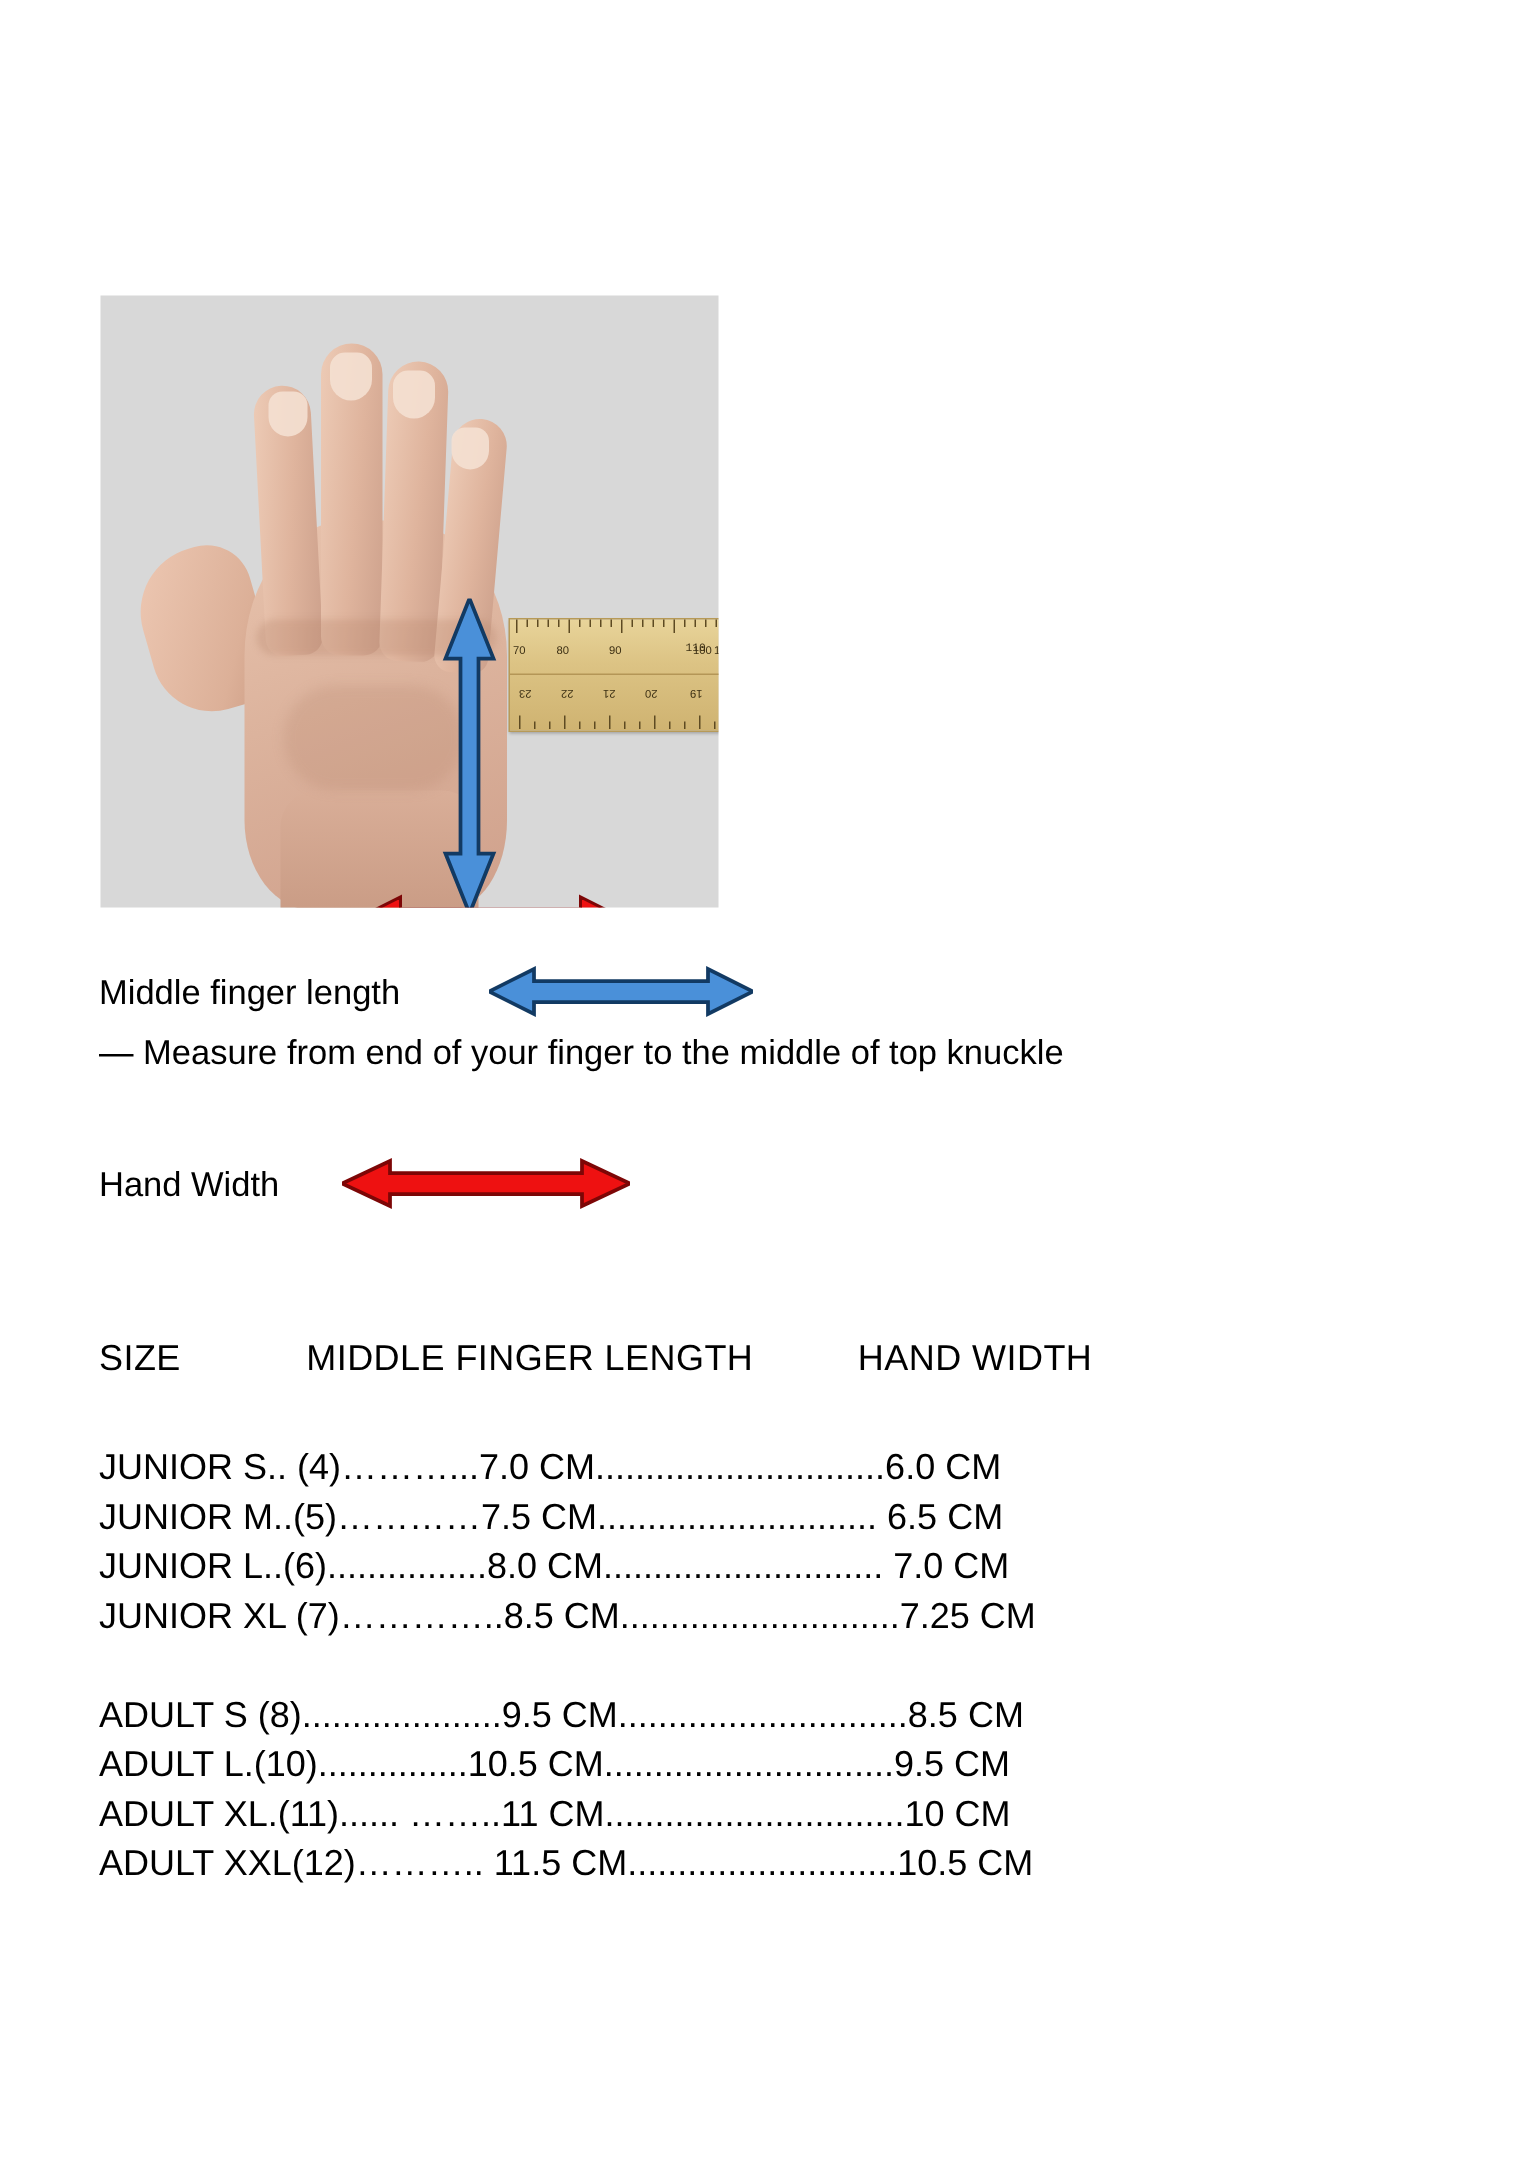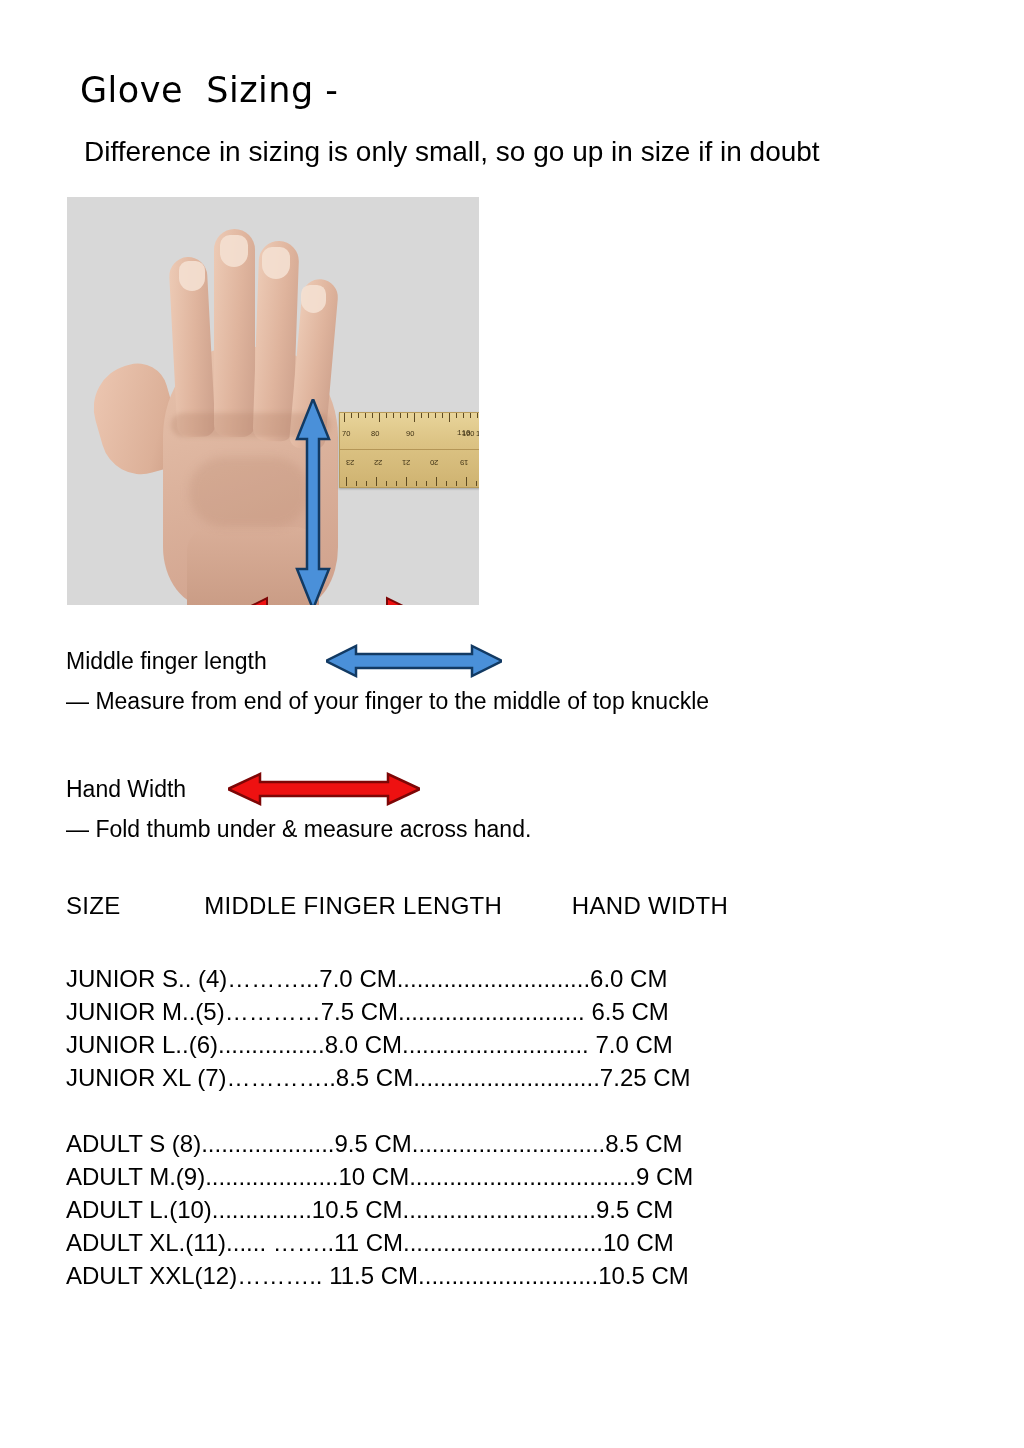--- a/index.html
+++ b/index.html
@@ -220,22 +220,20 @@
   }
   .rows .spacer {
     height: 33px;
   }
 </style>
 </head>
 <body>
 
 <div class="page">
 
-  <div class="title">Glove  Sizing -</div>
-  <div class="subtitle">Difference in sizing is only small, so go up in size if in doubt</div>
 
   <div class="photo">
 
     <div class="thumb"></div>
     <div class="palm"></div>
     <div class="wrist"></div>
 
     <div class="finger f1"></div>
     <div class="finger f2"></div>
     <div class="finger f3"></div>
@@ -319,30 +317,28 @@
   <div class="legend lg-finger-label">Middle finger length</div>
   <svg class="arrow-legend-blue" viewBox="0 0 176 34">
     <polygon points="0,17 30,2 30,10 146,10 146,2 176,17 146,32 146,24 30,24 30,32" fill="#4a90d9" stroke="#123a63" stroke-width="2.5"></polygon>
   </svg>
   <div class="legend lg-finger-desc">— Measure from end of your finger to the middle of top knuckle</div>
 
   <div class="legend lg-width-label">Hand Width</div>
   <svg class="arrow-legend-red" viewBox="0 0 192 34">
     <polygon points="0,17 32,2 32,10 160,10 160,2 192,17 160,32 160,24 32,24 32,32" fill="#ee1111" stroke="#7d0606" stroke-width="2.5"></polygon>
   </svg>
-  <div class="legend lg-width-desc">— Fold thumb under &amp; measure across hand.</div>
 
   <div class="tbl-head">SIZE            MIDDLE FINGER LENGTH          HAND WIDTH</div>
 
   <div class="rows">
     <div class="row">JUNIOR S.. (4)………...7.0 CM.............................6.0 CM</div>
     <div class="row">JUNIOR M..(5)…………7.5 CM............................ 6.5 CM</div>
     <div class="row">JUNIOR L..(6)................8.0 CM............................ 7.0 CM</div>
     <div class="row">JUNIOR XL (7)…………..8.5 CM............................7.25 CM</div>
     <div class="spacer"></div>
     <div class="row">ADULT S (8)....................9.5 CM.............................8.5 CM</div>
-    <div class="row">ADULT M.(9)....................10 CM..................................9 CM</div>
     <div class="row">ADULT L.(10)...............10.5 CM.............................9.5 CM</div>
     <div class="row">ADULT XL.(11)...... ……..11 CM..............................10 CM</div>
     <div class="row">ADULT XXL(12)……….. 11.5 CM...........................10.5 CM</div>
   </div>
 
 </div>
 
 </body></html>

